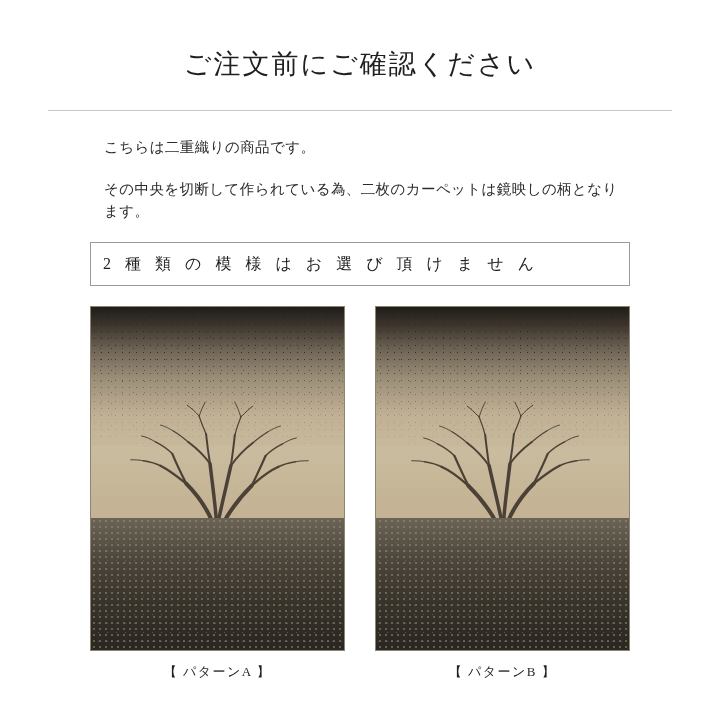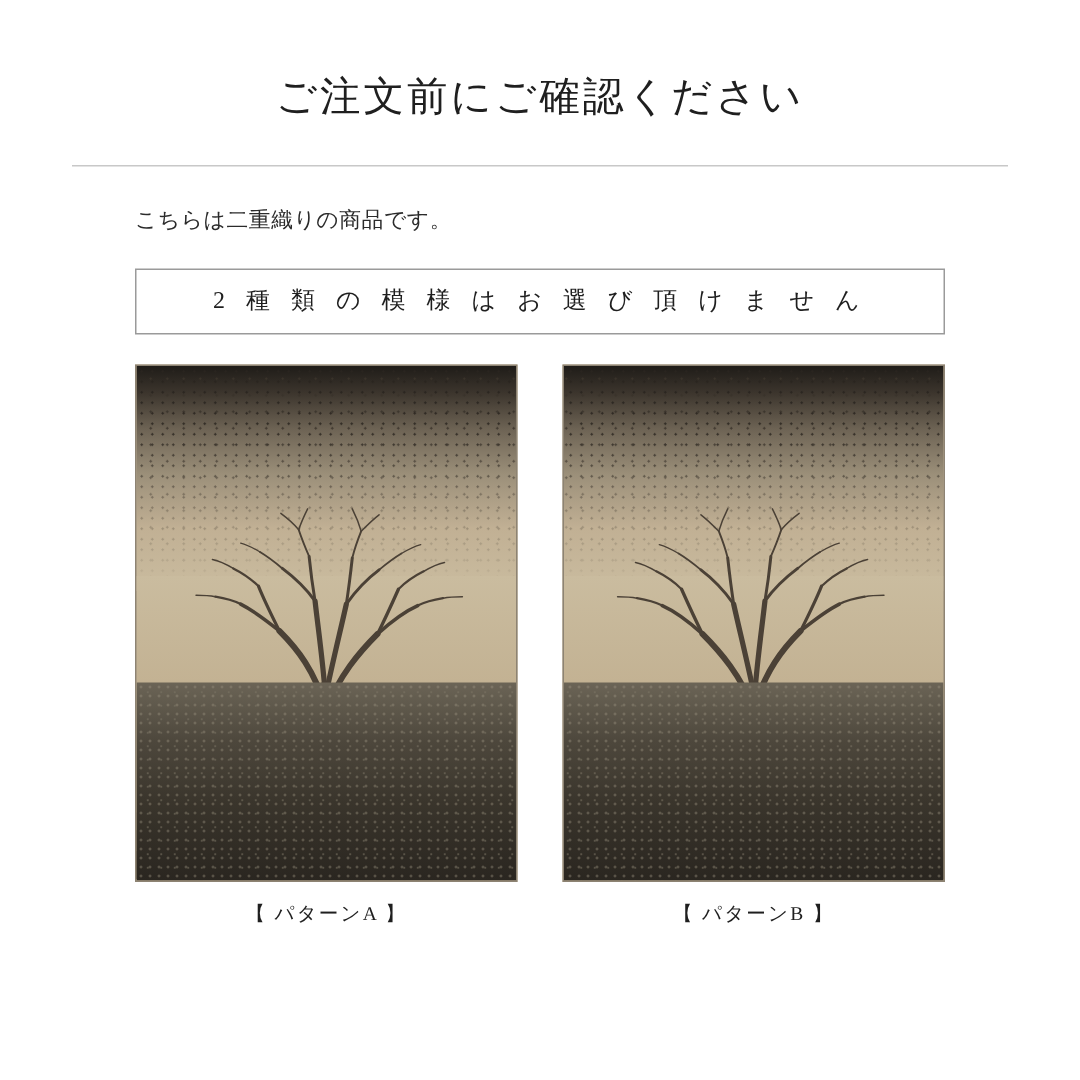--- a/index.html
+++ b/index.html
@@ -34,36 +34,36 @@
     height: 1px;
     background: #c8c8c8;
     margin: 28px auto 0 auto;
   }
   .body-copy {
     width: 540px;
     margin: 0 auto;
     padding-top: 26px;
   }
   .body-copy p {
-    margin: 0 0 20px 0;
+    margin: 0 0 20px 14px;
     font-size: 14.5px;
     line-height: 1.5;
     letter-spacing: 0.4px;
     color: #2b2b2b;
     text-align: left;
   }
   .notice-box {
     width: 540px;
     height: 44px;
     margin: 6px auto 0 auto;
     border: 1px solid #9a9a9a;
     display: flex;
     align-items: center;
-    justify-content: center;
     box-sizing: border-box;
+    padding-left: 12px;
   }
   .notice-box span {
     font-size: 16px;
     letter-spacing: 5px;
     color: #1f1f1f;
   }
   .patterns {
     width: 540px;
     margin: 20px auto 0 auto;
     display: flex;
@@ -157,20 +157,21 @@
 </head>
 <body>
 
 <div class="page">
 
   <h1 class="title">ご注文前にご確認ください</h1>
   <div class="title-rule"></div>
 
   <div class="body-copy">
     <p>こちらは二重織りの商品です。</p>
+    <p>その中央を切断して作られている為、二枚のカーペットは鏡映しの柄となります。</p>
   </div>
 
   <div class="notice-box">
     <span>2 種 類 の 模 様 は お 選 び 頂 け ま せ ん</span>
   </div>
 
   <div class="patterns">
 
     <div class="pattern">
       <div class="rug">

